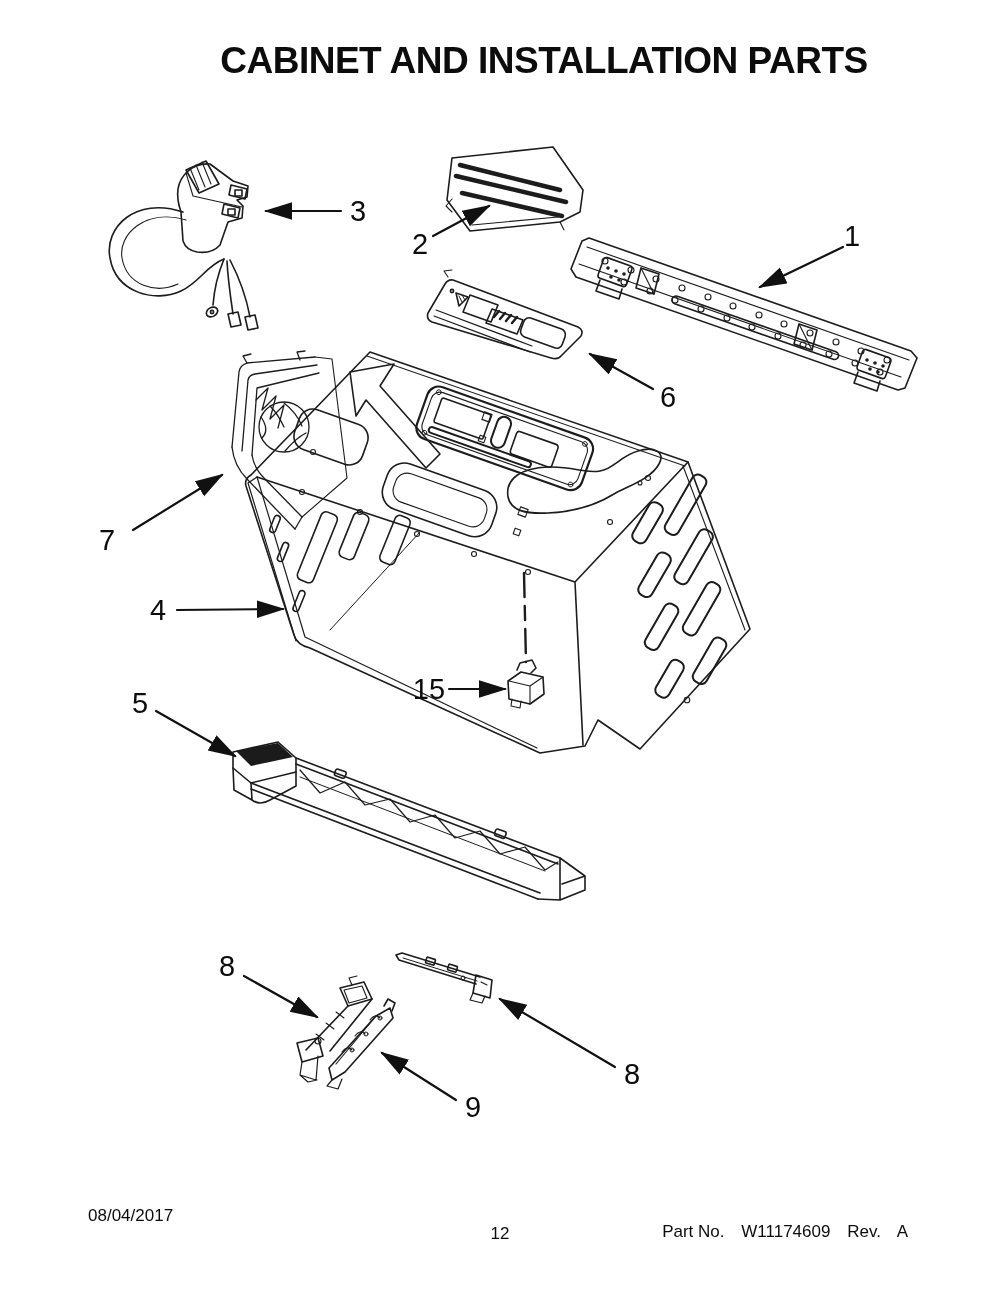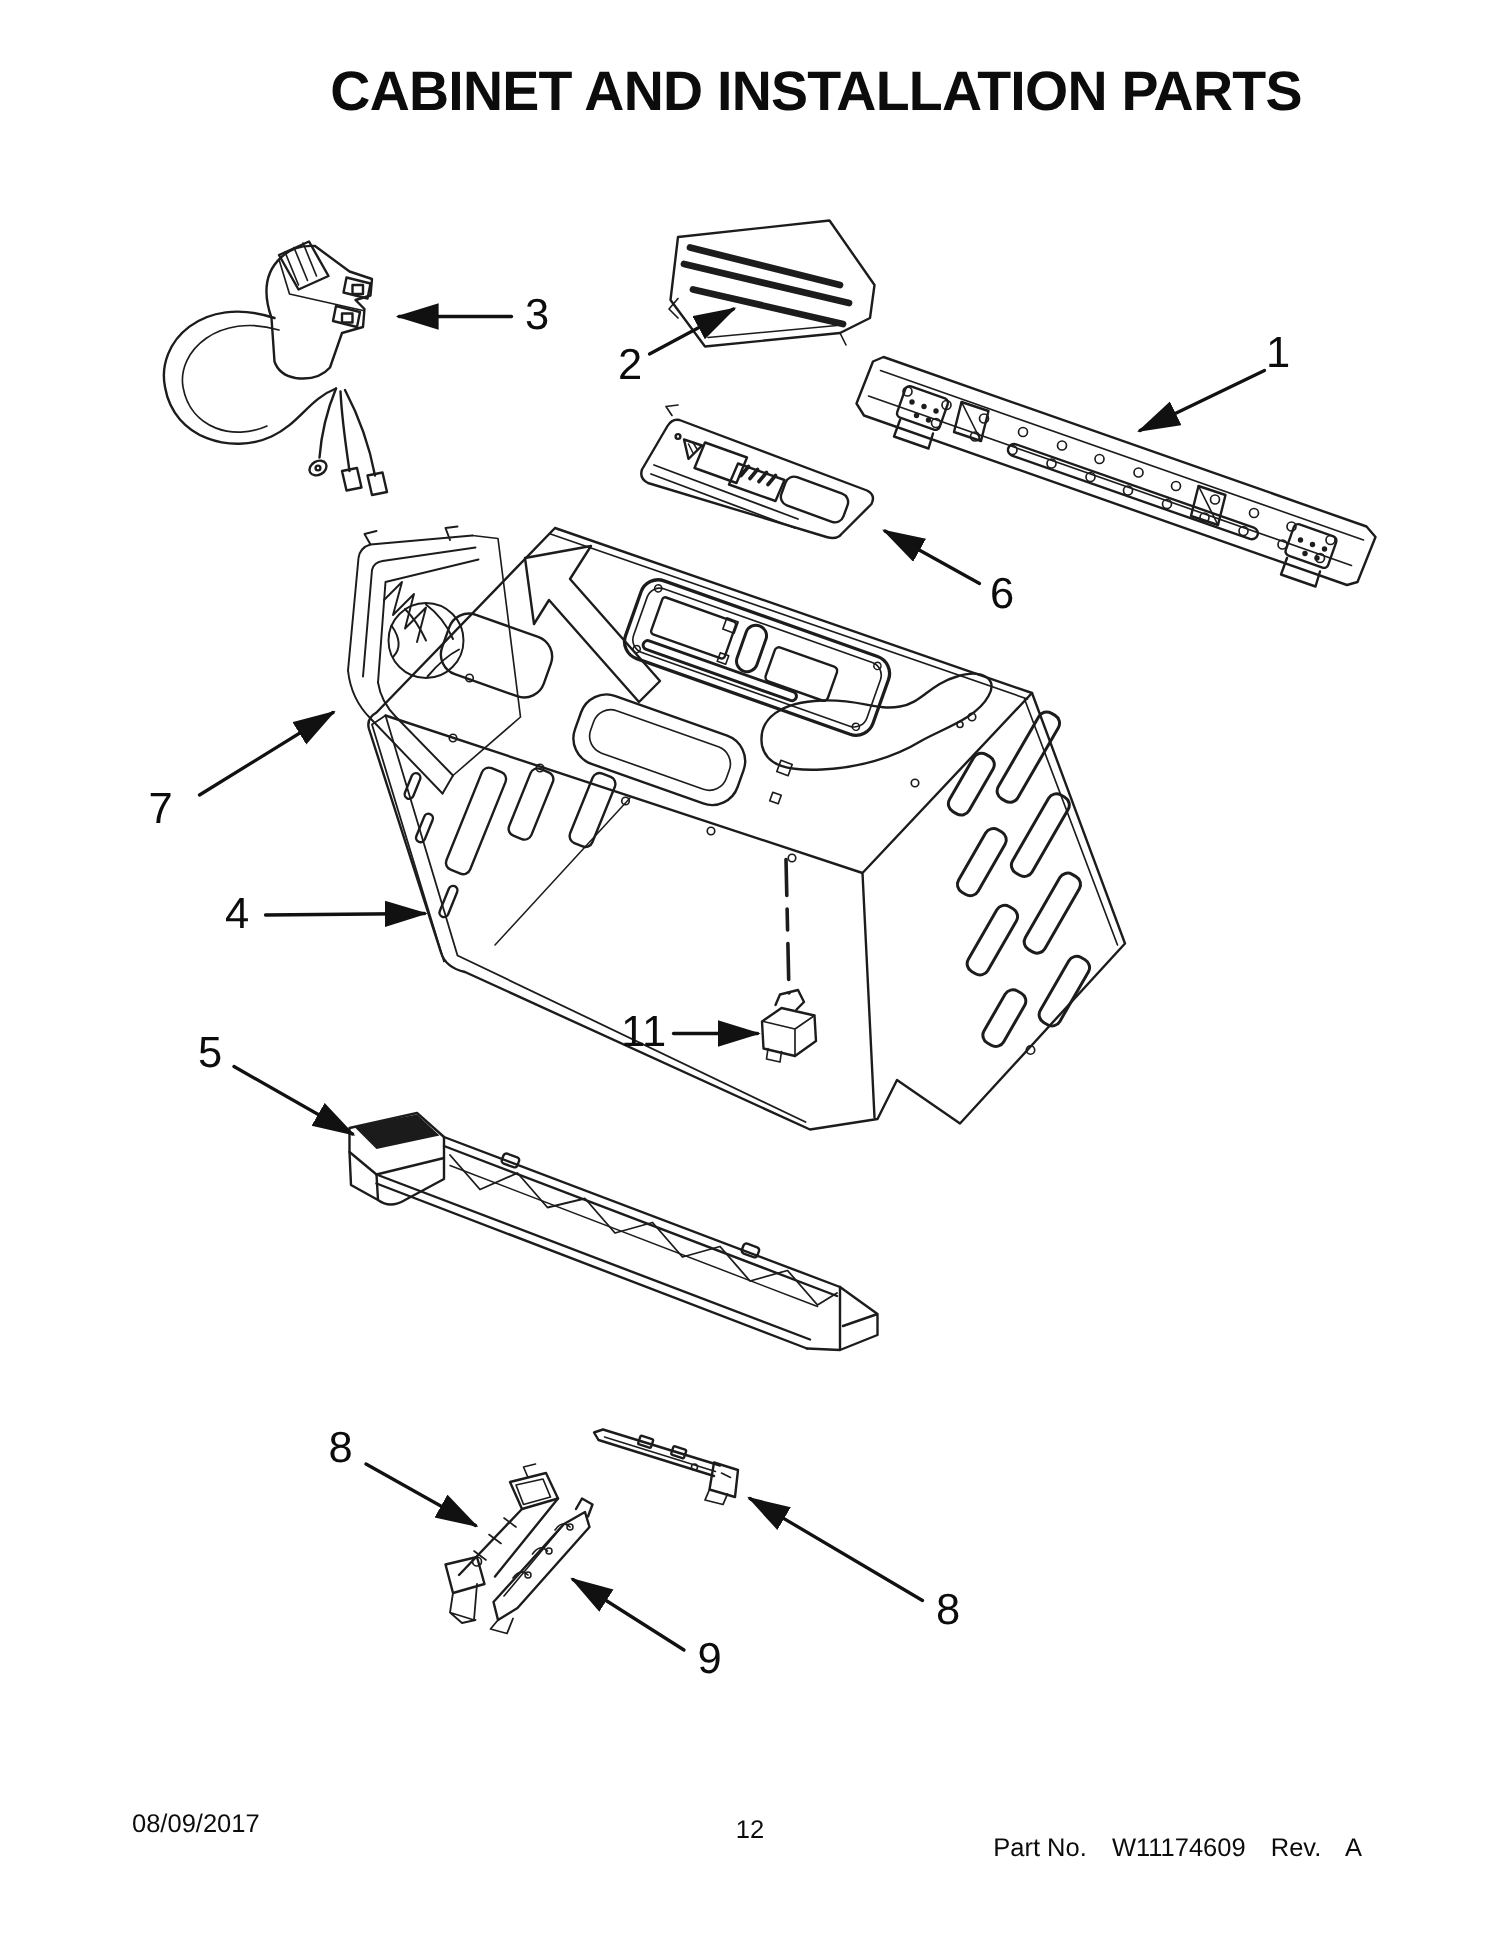--- a/index.html
+++ b/index.html
@@ -6,21 +6,21 @@
   .page{position:relative;width:1000px;height:1294px;background:#fff;overflow:hidden;
         font-family:"Liberation Sans",sans-serif;color:#111;}
   .title{position:absolute;top:40px;left:0;width:100%;text-align:center;
          font-size:37px;font-weight:700;letter-spacing:-.5px;color:#0c0c0c;margin-left:44px;}
   .callout{position:absolute;transform:translate(-50%,-50%);font-size:29px;
            font-weight:400;color:#0c0c0c;line-height:1;}
   .diagram-svg{position:absolute;left:0;top:0;}
   .diagram-svg *{vector-effect:non-scaling-stroke;}
   .footer{position:absolute;left:0;top:1206px;width:100%;font-size:17px;color:#0c0c0c;}
   .f-date{position:absolute;left:88px;top:0;}
-  .f-page{position:absolute;left:455px;top:4px;width:90px;text-align:center;}
+  .f-page{position:absolute;left:455px;top:18px;width:90px;text-align:center;}
   .f-right{position:absolute;right:92px;top:16px;white-space:nowrap;}
   .f-right .gap{display:inline-block;width:12px;}
   g,path,rect,circle,ellipse,line,polyline,polygon{stroke-linecap:round;stroke-linejoin:round;}
 </style>
 </head>
 <body>
 
 <div class="page">
 
   <div class="title">CABINET AND INSTALLATION PARTS</div>
@@ -284,24 +284,24 @@
   <div class="callout" style="left:852px;top:236px">1</div>
   <div class="callout" style="left:420px;top:244px">2</div>
   <div class="callout" style="left:358px;top:211px">3</div>
   <div class="callout" style="left:158px;top:610px">4</div>
   <div class="callout" style="left:140px;top:703px">5</div>
   <div class="callout" style="left:668px;top:397px">6</div>
   <div class="callout" style="left:107px;top:540px">7</div>
   <div class="callout" style="left:227px;top:966px">8</div>
   <div class="callout" style="left:473px;top:1107px">9</div>
   <div class="callout" style="left:632px;top:1074px">8</div>
-  <div class="callout" style="left:429px;top:689px">11</div>
+  <div class="callout" style="left:429px;top:689px">15</div>
 
   <div class="footer">
-    <span class="f-date">08/09/2017</span>
+    <span class="f-date">08/04/2017</span>
     <span class="f-page">12</span>
     <span class="f-right">
       <span>Part No.</span><span class="gap"></span>
       <span>W11174609</span><span class="gap"></span>
       <span>Rev.</span><span class="gap"></span>
       <span>A</span>
     </span>
   </div>
 
 </div>

